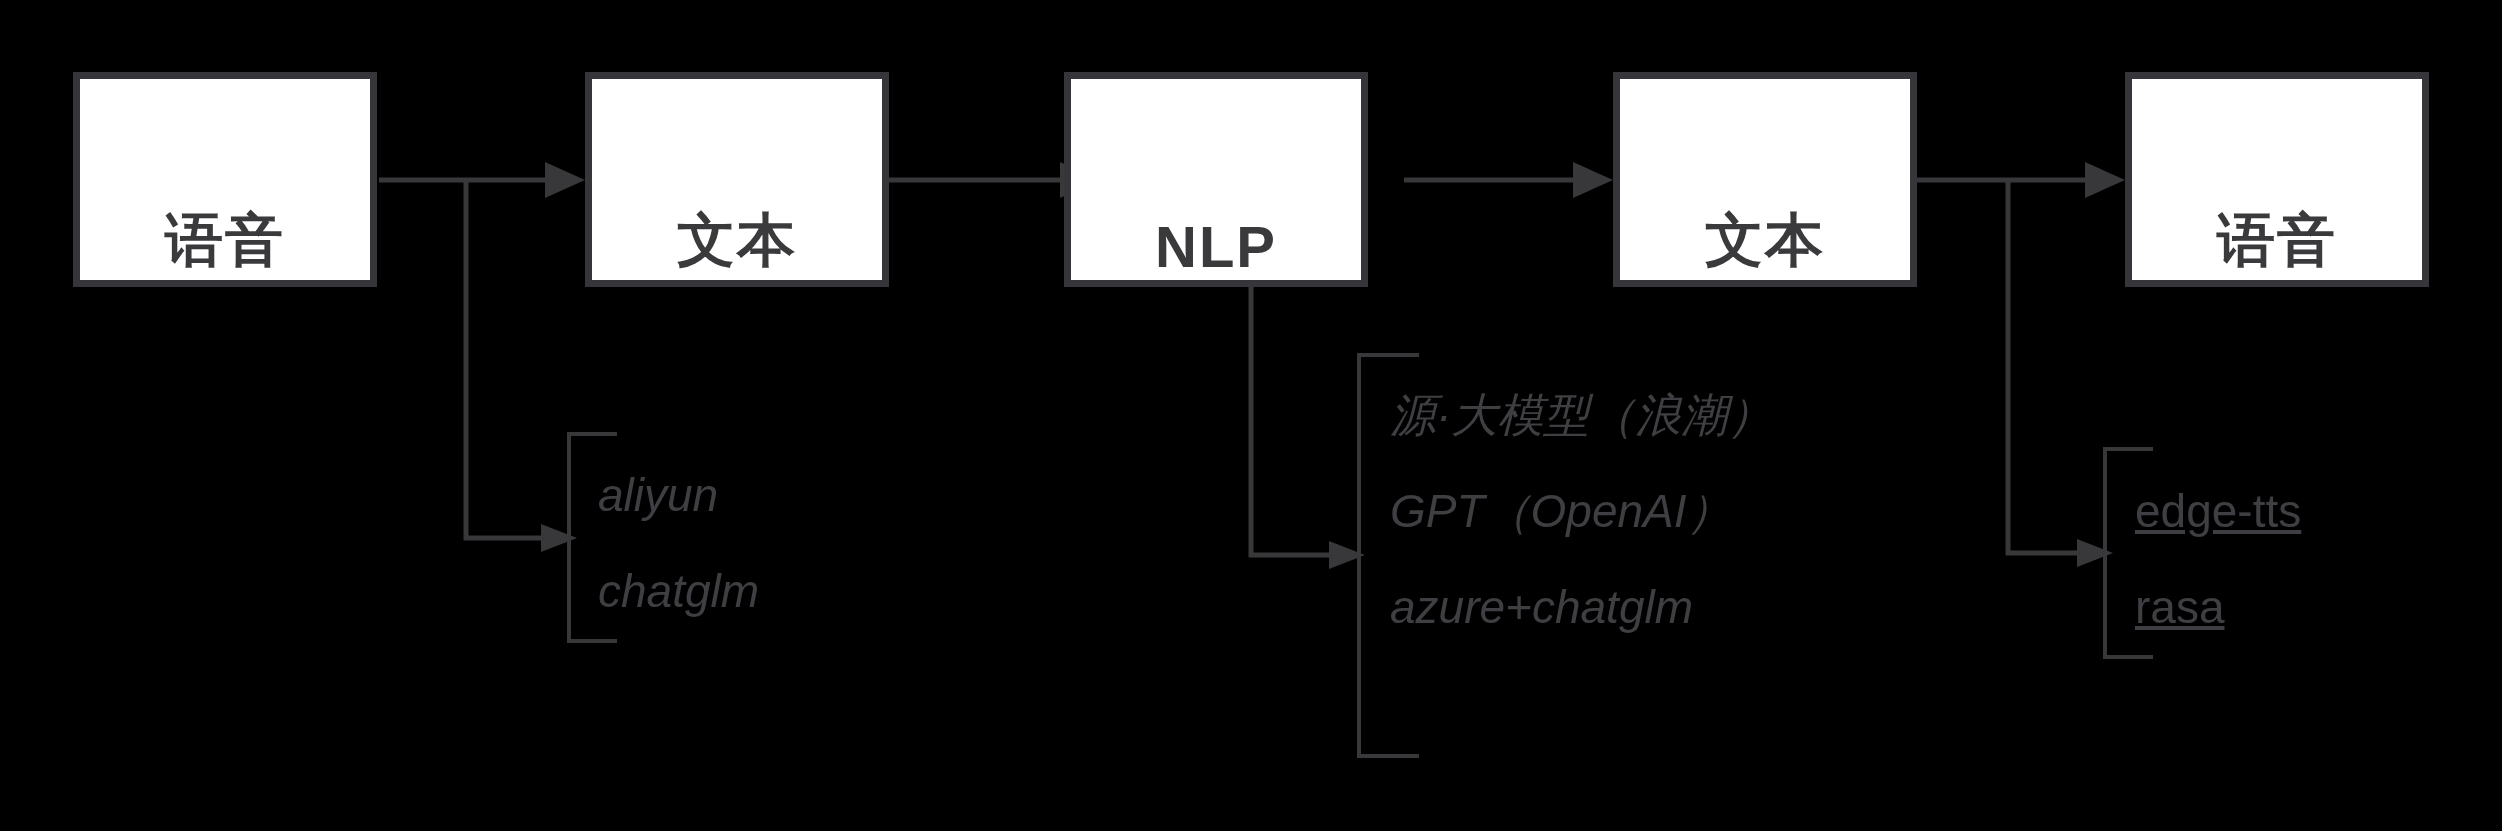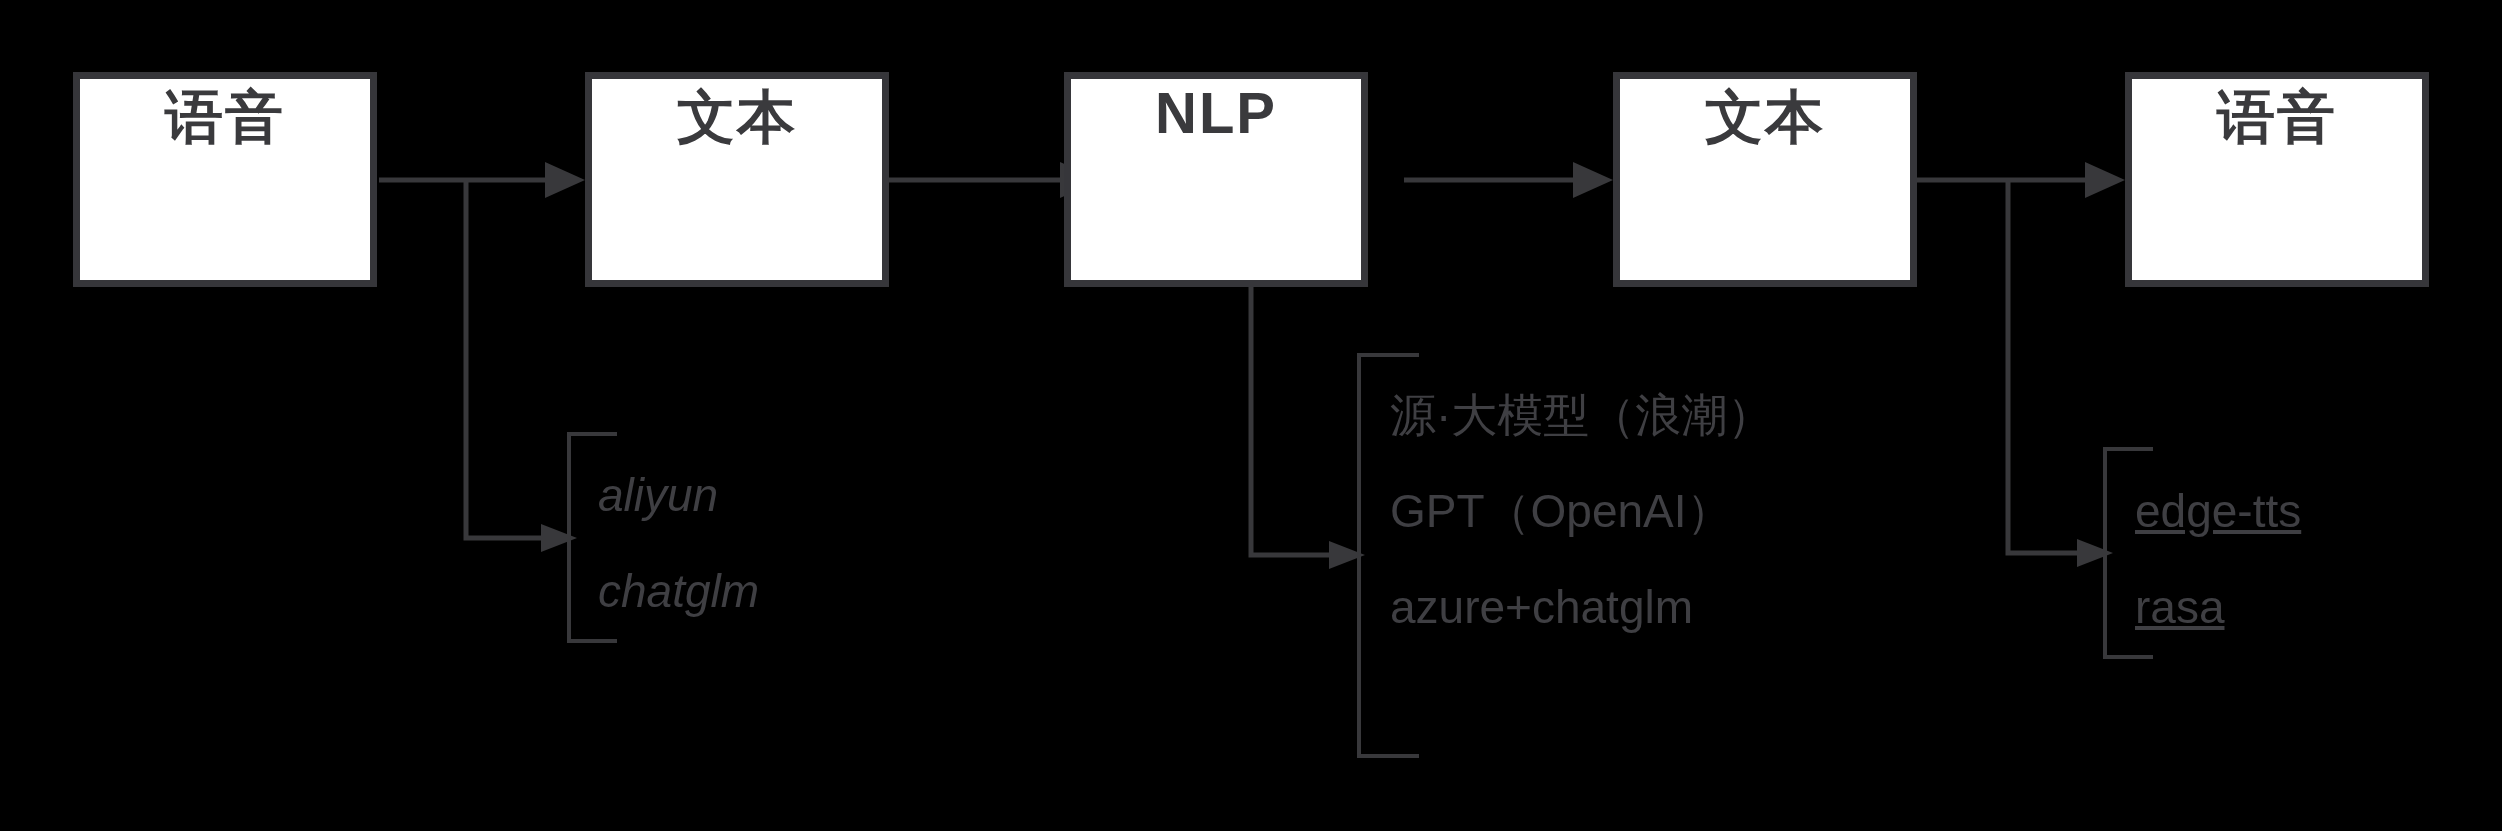--- a/index.html
+++ b/index.html
@@ -3,39 +3,39 @@
 <meta charset="utf-8">
 <style>
   html,body{margin:0;padding:0;background:#000;}
   body{width:2502px;height:831px;position:relative;overflow:hidden;
        font-family:"Liberation Sans","DejaVu Sans",sans-serif;}
   .diagram{position:absolute;inset:0;width:2502px;height:831px;}
 
   
   .node{position:absolute;top:72px;width:290px;height:201px;
         background:#ffffff;border:7px solid #36363a;
-        display:flex;align-items:flex-start;justify-content:center;}
+        display:flex;align-items:flex-end;justify-content:center;}
   .node-label{font-size:58px;font-weight:700;color:#3a3a3d;letter-spacing:2px;}
   .n1{left:73px;}
   .n2{left:585px;}
   .n3{left:1064px;}
   .n4{left:1613px;}
   .n5{left:2125px;}
 
   
   svg.wires{position:absolute;left:0;top:0;width:2502px;height:831px;}
   .wire{stroke:#38383b;stroke-width:5;fill:none;}
   .bracket{stroke:#38383b;stroke-width:4;fill:none;}
   .head{fill:#38383b;stroke:none;}
 
   
   .group{position:absolute;font-size:46px;color:#3f3f43;
          line-height:96px;white-space:nowrap;}
   .g1{left:598px;top:447px;font-style:italic;}
-  .g2{left:1390px;top:367px;}
+  .g2{left:1390px;top:367px;font-style:italic;}
   .g3{left:2135px;top:463px;text-decoration:underline;}
 </style>
 </head>
 <body>
 
 <div class="diagram">
 
   <svg class="wires" viewBox="0 0 2502 831" xmlns="http://www.w3.org/2000/svg">
 
     <g>

